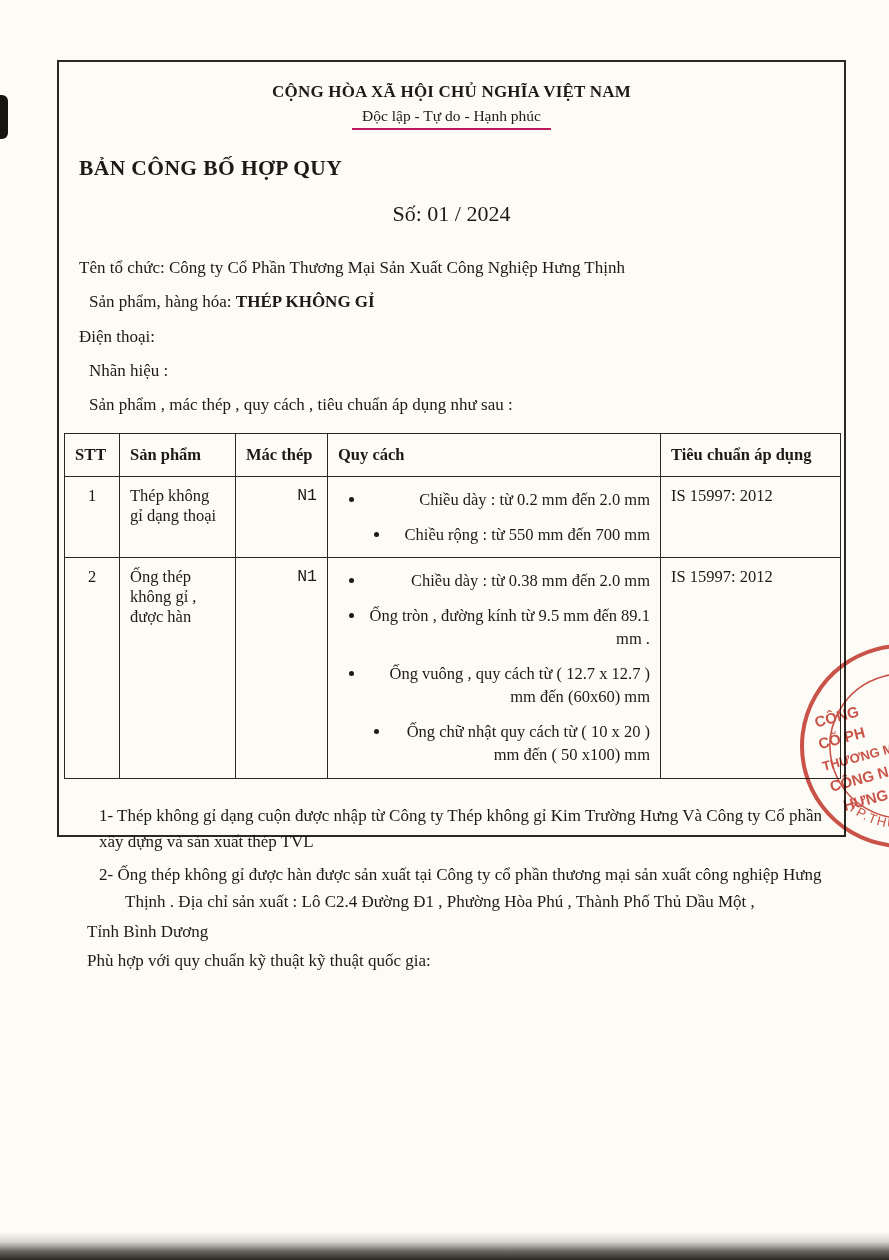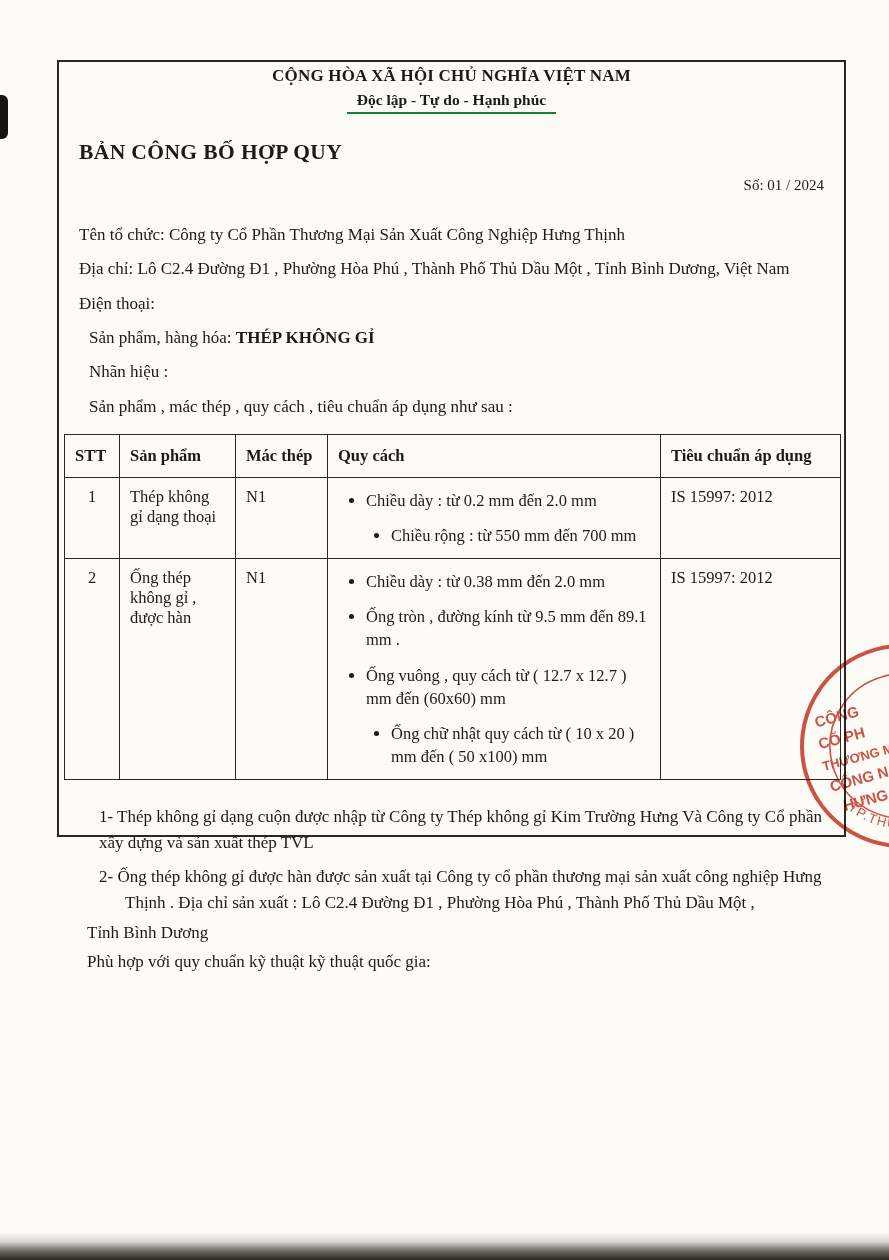--- a/index.html
+++ b/index.html
@@ -9,30 +9,30 @@
     background:#fcfbf6;
     overflow:hidden;
     font-family:"Liberation Serif", serif;
     color:#1c1a16;
   }
   .frame {
     position:absolute; left:57px; top:60px;
     width:789px; height:777px;
     border:2px solid #2b2823;
     box-sizing:border-box;
-    padding:0 20px 0 20px;
+    padding:16px 20px 0 20px;
   }
   .h1 { text-align:center; font-weight:bold; font-size:17px; letter-spacing:.2px; margin-top:4px; }
   .h2wrap { text-align:center; margin-top:5px; }
   .h2 {
-    display:inline-block; font-weight:bold; font-size:15.5px;
-    border-bottom:2px solid #15803d; padding:0 10px 3px 10px;
+    display:inline-block; font-weight:normal; font-size:15.5px;
+    border-bottom:2px solid #be185d; padding:0 10px 3px 10px;
   }
   .title { font-weight:bold; font-size:21.5px; margin-top:26px; letter-spacing:.4px; }
-  .doc-num { text-align:right; font-size:15px; margin-top:12px; }
+  .doc-num { text-align:center; font-size:22px; margin-top:20px; }
 
   p.line { font-size:17px; line-height:1.55; margin:8px 0 0 0; }
   p.first { margin-top:28px; }
   p.indent { margin-left:10px; }
   .bold { font-weight:bold; }
 
   table.spec {
     border-collapse:collapse;
     margin-top:14px;
     margin-left:-15px;
@@ -41,22 +41,22 @@
     font-size:16.5px;
   }
   table.spec th, table.spec td {
     border:1.6px solid #2b2823;
     vertical-align:top;
     padding:9px 10px;
     overflow:hidden;
   }
   table.spec th { font-weight:bold; text-align:left; padding-top:11px; padding-bottom:11px; }
   th.c-stt, td.c-stt { text-align:center; }
-  td.c-mt { text-align:left; }
-  td.c-qc ul { margin:2px 0 0 0; padding-left:28px; }
+  td.c-mt { text-align:right;font-family:Liberation Mono, monospace; }
+  td.c-qc ul { margin:2px 0 0 0; padding-left:28px;text-align:right; }
   td.c-qc li { margin-bottom:12px; line-height:1.4; }
   td.c-qc li:last-child { margin-bottom:2px;margin-left:25px; }
 
   .notes { margin-top:24px; }
   .note1 { font-size:17px; line-height:1.55; margin:0 0 7px 20px; }
   .note2 { font-size:17px; line-height:1.55; margin:0 0 7px 20px; padding-left:26px; text-indent:-26px; }
   .province { font-size:17px; margin:6px 0 0 8px; }
   .conformity { font-size:17px; margin:9px 0 0 8px; }
   .reg { font-size:17px; line-height:1.6; margin:8px 0 0 -14px; }
   .reg .l1 { display:block; text-indent:26px; text-align:justify; text-align-last:justify; }
@@ -94,23 +94,22 @@
 
     <div class="h1">CỘNG HÒA XÃ HỘI CHỦ NGHĨA VIỆT NAM</div>
     <div class="h2wrap">
       <span class="h2">Độc lập - Tự do - Hạnh phúc</span>
     </div>
 
     <div class="title">BẢN CÔNG BỐ HỢP QUY</div>
     <div class="doc-num">Số: 01 / 2024</div>
 
     <p class="line first">Tên tổ chức: Công ty Cổ Phần Thương Mại Sản Xuất Công Nghiệp Hưng Thịnh</p>
-    <p class="line">Địa chỉ: Lô C2.4 Đường Đ1 , Phường Hòa Phú , Thành Phố Thủ Dầu Một , Tỉnh Bình Dương, Việt Nam</p>
+    <p class="line indent"><span>Sản phẩm, hàng hóa: </span><span class="bold">THÉP KHÔNG GỈ</span></p>
     <p class="line">Điện thoại:</p>
-    <p class="line indent"><span>Sản phẩm, hàng hóa: </span><span class="bold">THÉP KHÔNG GỈ</span></p>
     <p class="line indent">Nhãn hiệu :</p>
     <p class="line indent">Sản phẩm , mác thép , quy cách , tiêu chuẩn áp dụng như sau :</p>
 
     <table class="spec">
       <colgroup>
         <col style="width:55px">
           <col style="width:116px">
           <col style="width:92px">
           <col style="width:333px">
           <col style="width:180px">

